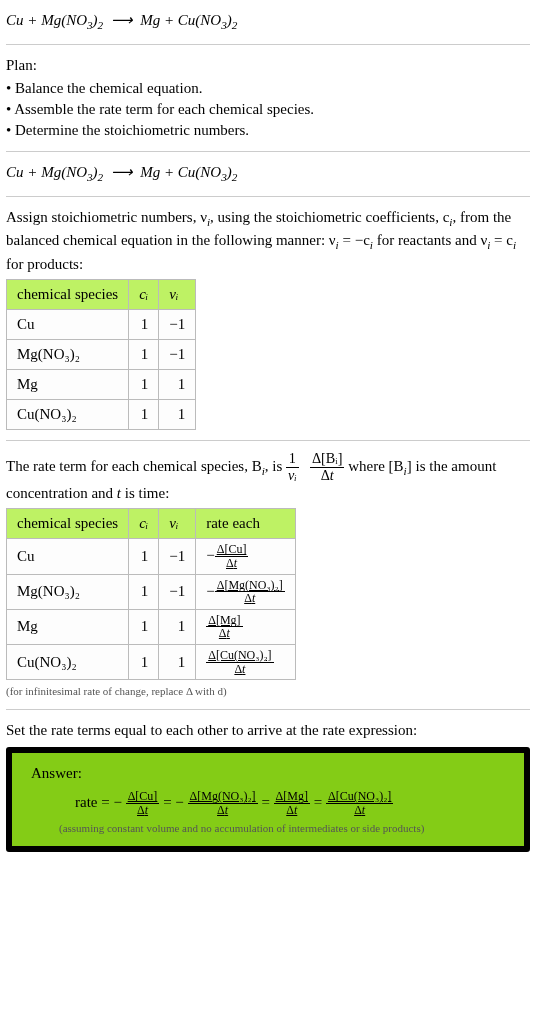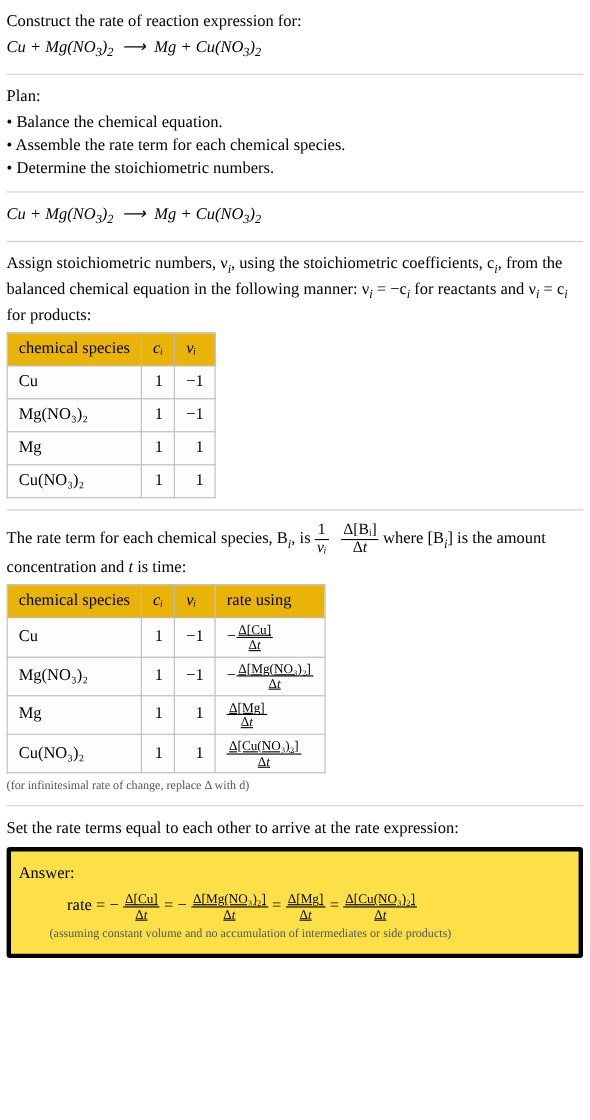--- a/index.html
+++ b/index.html
@@ -30,33 +30,33 @@
     margin: 4px 0;
   }
   table.data th, table.data td {
     border: 1px solid #bbb;
     padding: 4px 10px;
     text-align: left;
     background: #fdfdfd;
     font-weight: normal;
   }
   table.data th {
-    background: #eab308;
+    background: #bef264;
   }
   table.data td.num { text-align: right; }
   .smallnote {
     font-size: 11px;
     color: #555;
     margin-top: 2px;
   }
   .answerbox {
-    background: #fde047;
-    border: 4px solid #000000;
+    background: #84cc16;
+    border: 6px solid #000000;
     border-radius: 3px;
-    padding: 10px 7px;
+    padding: 10px 19px;
     margin-top: 6px;
   }
   .answerbox .label {
     margin-bottom: 6px;
   }
   .answerbox .line {
     margin-left: 44px;
     margin-bottom: 4px;
   }
   .answerbox .assume {
@@ -82,21 +82,20 @@
   }
   ul.plan li::before {
     content: "• ";
   }
   .arrow { padding: 0 4px; }
 </style>
 </head>
 <body>
 
 <div class="section">
-  <div>Construct the rate of reaction expression for:</div>
   <div class="equation">
     <span>Cu</span>
     <span> + </span>
     <span><span>Mg(NO</span><sub>3</sub><span>)</span><sub>2</sub></span>
     <span class="arrow">⟶</span>
     <span>Mg</span>
     <span> + </span>
     <span><span>Cu(NO</span><sub>3</sub><span>)</span><sub>2</sub></span>
   </div>
 </div>
@@ -180,21 +179,21 @@
     </span>
     <span> where [B</span><sub><i>i</i></sub><span>] is the amount concentration and </span><i>t</i><span> is time:</span>
   </span>
 
   <table class="data">
     <tbody>
         <tr>
       <th>chemical species</th>
       <th><i>cᵢ</i></th>
       <th><i>νᵢ</i></th>
-      <th>rate using</th>
+      <th>rate each</th>
     </tr>
     <tr>
       <td>Cu</td>
       <td class="num">1</td>
       <td class="num">−1</td>
       <td>
         <span>−</span><span class="frac smallfrac"><span class="num">Δ[Cu]</span><span class="den">Δ<i>t</i></span></span>
       </td>
     </tr>
     <tr>

